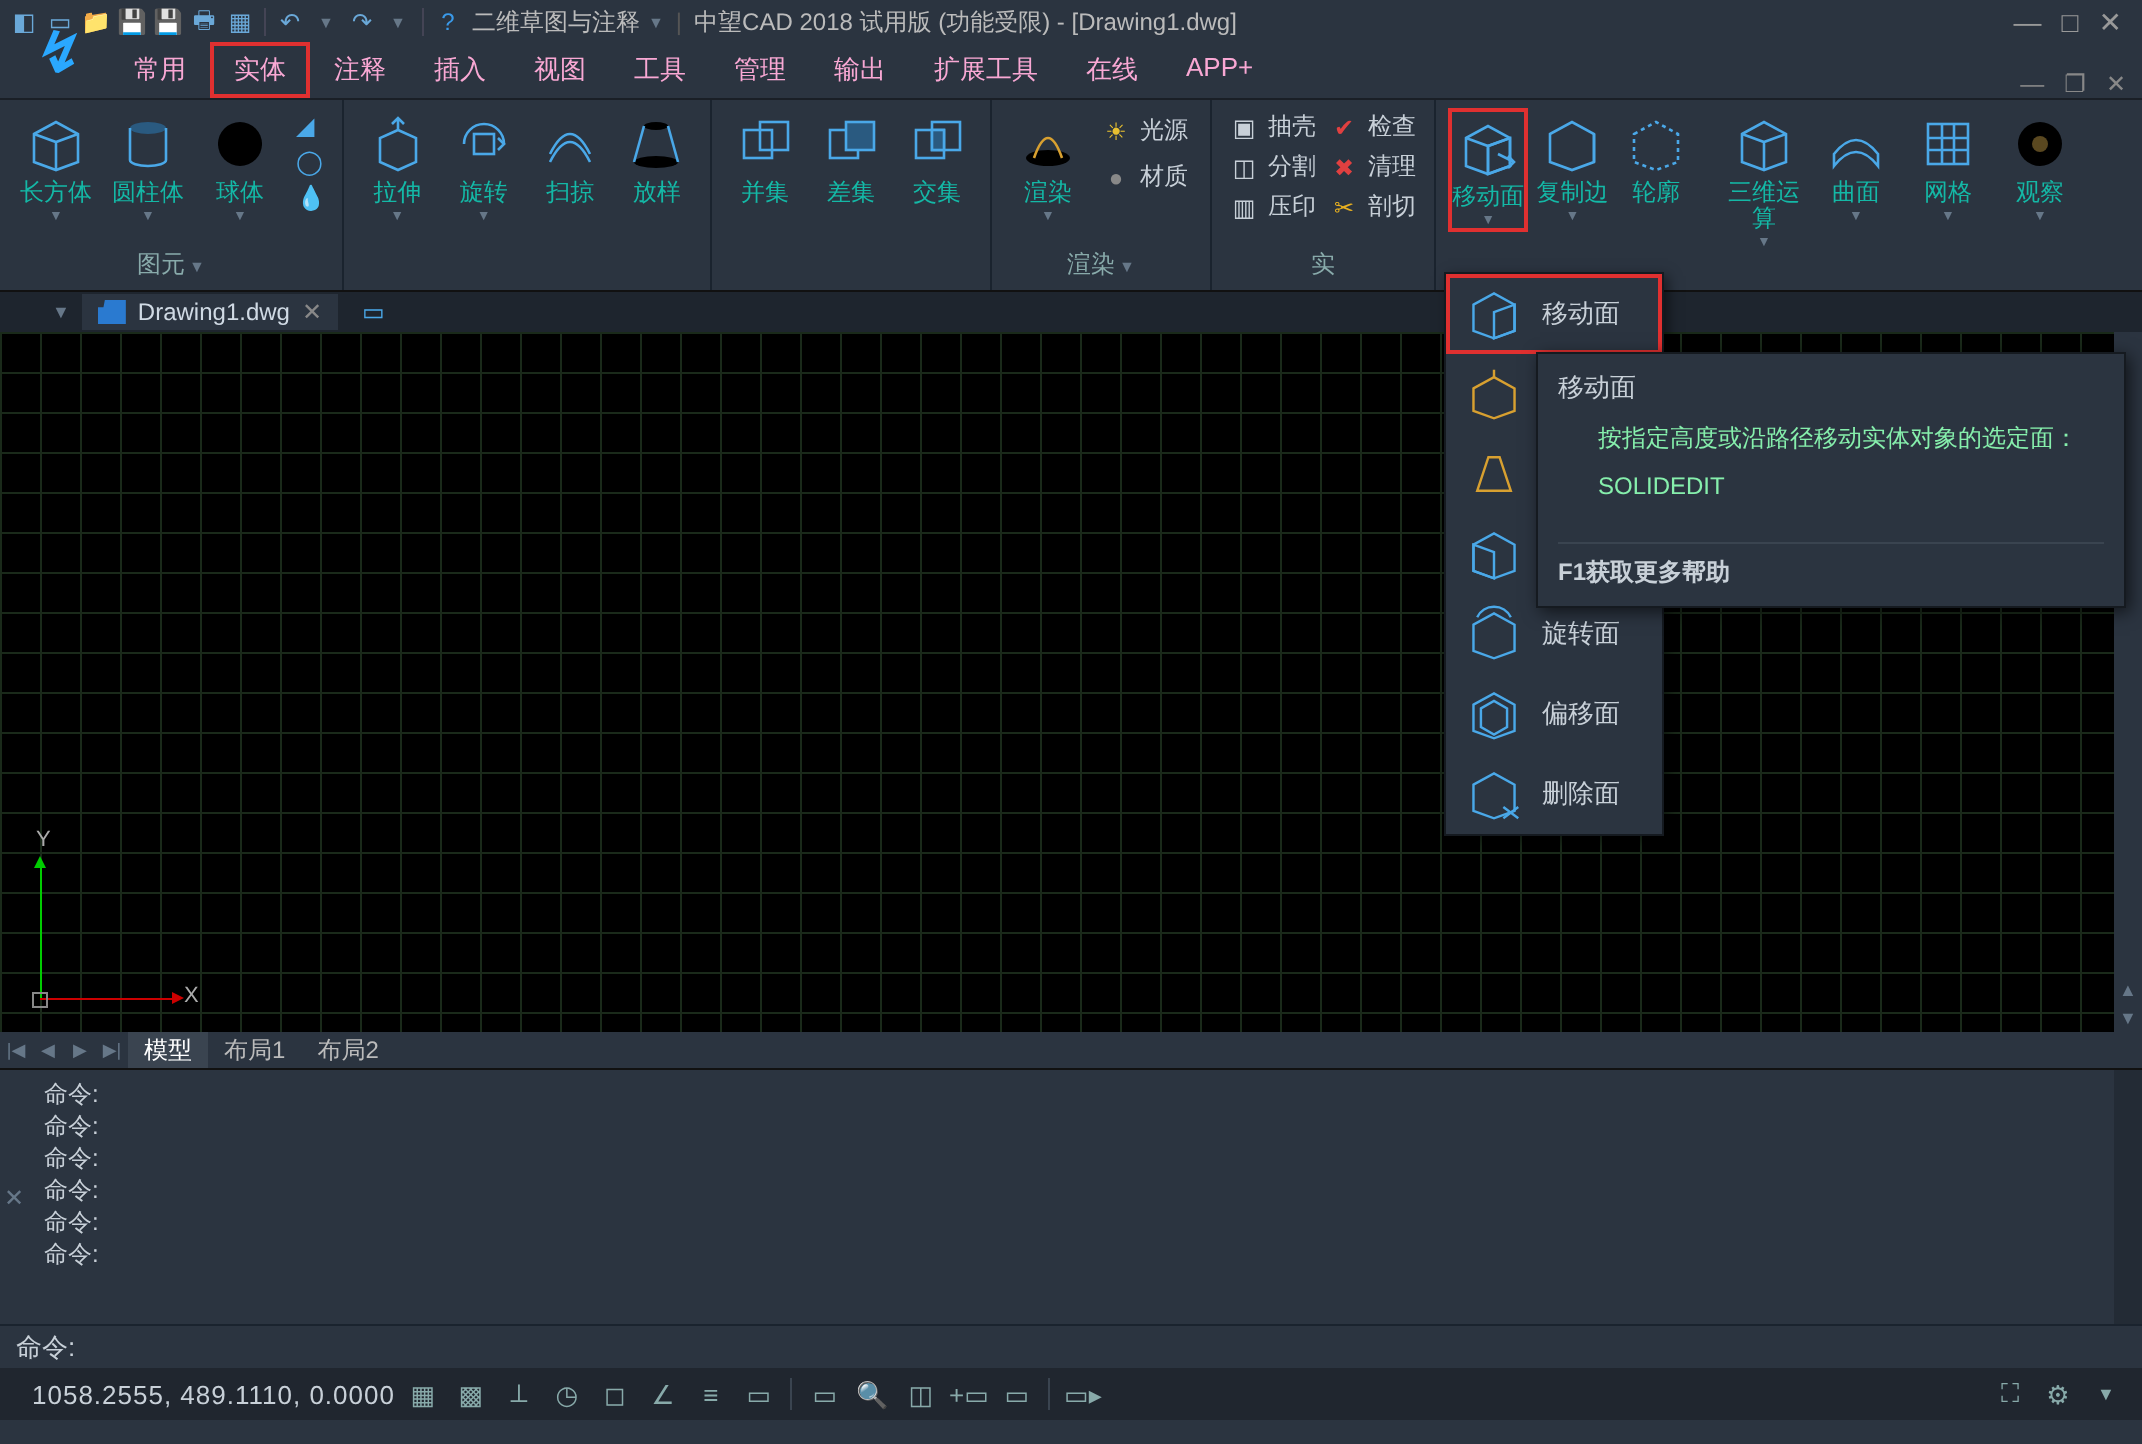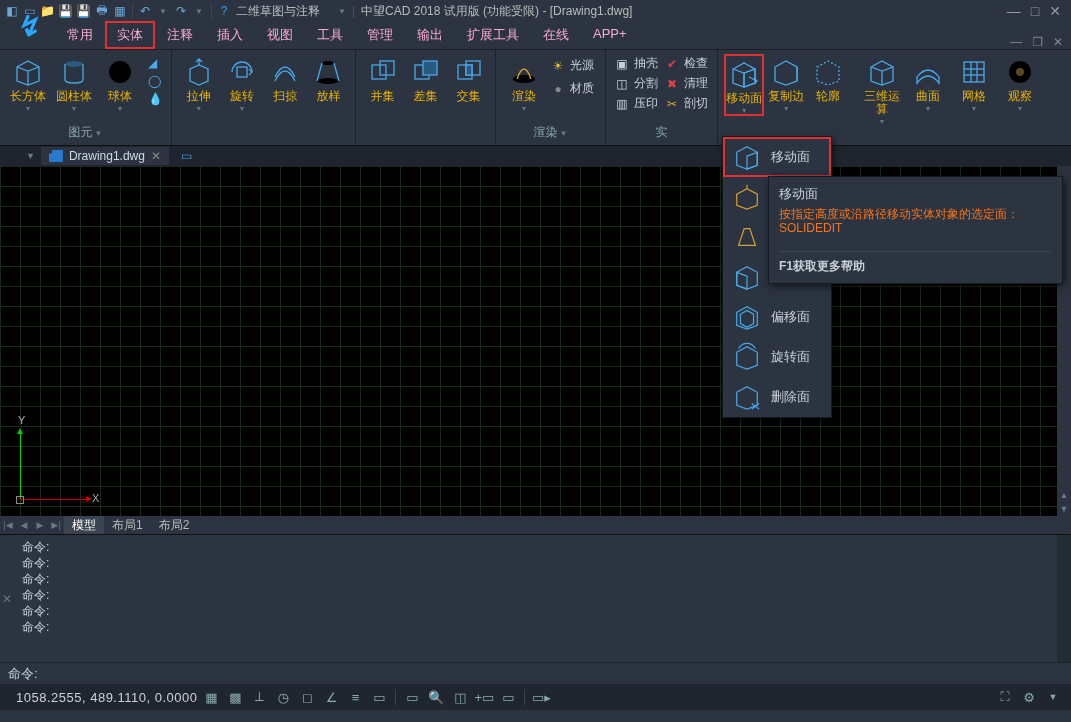--- a/index.html
+++ b/index.html
@@ -3,41 +3,41 @@
 <meta charset="utf-8">
 <style>
 * { margin:0; padding:0; box-sizing:border-box; font-family:"Microsoft YaHei",sans-serif; }
 body { background:#2b3440; color:#c8d0d8; font-size:12px; overflow:hidden; width:1071px; height:722px; position:relative; }
 
 
 .titlebar { height:22px; background:#2b3440; display:flex; align-items:center; padding:0 4px; }
 .qat { display:flex; gap:2px; align-items:center; }
 .qat .ic { width:16px; height:16px; display:flex; align-items:center; justify-content:center; color:#6aa8d8; cursor:pointer; }
 .qat .sep { width:1px; height:14px; background:#445; margin:0 2px; }
-.template-box { display:flex; align-items:center; margin-left:4px; color:#bbb; gap:18px;}
+.template-box { display:flex; align-items:center; margin-left:4px; color:#bbb; gap:4px;}
 .title-center { flex:1; text-align:left; color:#bbb; font-size:12px; }
 .win-btns { display:flex; gap:10px; padding-right:6px;}
 .win-btns span { cursor:pointer; color:#999; font-size:14px;}
 
 
 .tabrow { height:28px; display:flex; align-items:flex-end; border-bottom:1px solid #1a1f26; }
 .logo { width:55px; height:46px; margin-top:-20px; display:flex; align-items:center; justify-content:center; font-size:28px; color:#2aa8ff; font-style:italic; font-weight:bold;}
 .tabs { display:flex; }
 .tab { padding:5px 12px; color:#f9a8d4; cursor:pointer; font-size:13px;}
 .tab.hl { border:2px solid #e03030; padding:3px 10px; }
 
 
 .ribbon { height:96px; background:#2b3440; display:flex; border-bottom:1px solid #111; }
 .ribgrp { display:flex; flex-direction:column; border-right:1px solid #1a232e; }
 .ribgrp .tools { flex:1; display:flex; align-items:flex-start; padding:4px 6px 0; gap:2px; }
 .ribgrp .lbl { text-align:center; color:#8aa; font-size:12px; padding:2px 0 4px; position:relative;}
 .ribgrp .lbl .dd { font-size:8px; margin-left:2px; color:#678;}
 .bigbtn { display:flex; flex-direction:column; align-items:center; width:44px; cursor:pointer; gap:2px; padding-top:2px;}
 .bigbtn .ic { width:32px; height:32px; display:flex; align-items:center; justify-content:center; }
-.bigbtn .tx { font-size:12px; color:#eab308; text-align:center; line-height:13px;}
+.bigbtn .tx { font-size:12px; color:#14b8a6; text-align:center; line-height:13px;}
 .bigbtn .dd { font-size:7px; color:#678; }
 .smallcol { display:flex; flex-direction:column; gap:4px; padding-top:2px;}
 .smallbtn { display:flex; align-items:center; gap:4px; cursor:pointer; font-size:12px; color:#c8d0d8; padding:1px 2px;}
 .smallbtn .ic { width:16px; height:16px; display:flex; align-items:center; justify-content:center;}
 .hlbox { border:2px solid #e03030; }
 
 
 .docstrip { height:20px; background:#1e252e; display:flex; align-items:center; padding-left:20px; gap:6px;}
 .doctab { background:#2b3440; padding:2px 8px; display:flex; align-items:center; gap:6px; color:#d0dae4; font-family:monospace; font-size:12px;}
 .doctab .cls { color:#888; cursor:pointer;}
@@ -77,21 +77,21 @@
 .status .ssep { width:1px; height:16px; background:#3a4450; margin:0 2px;}
 
 
 .ddmenu { position:absolute; left:722px; top:136px; width:110px; background:#2b3440; border:1px solid #151a20; box-shadow:2px 2px 6px rgba(0,0,0,.5); z-index:50;}
 .dditem { display:flex; align-items:center; gap:10px; padding:6px 10px; cursor:pointer; }
 .dditem.hl { border:2px solid #e03030; padding:4px 8px;}
 .dditem .ic { width:28px; height:28px; display:flex; align-items:center; justify-content:center;}
 .dditem .tx { color:#c8d0d8; font-size:13px;}
 .tooltip { position:absolute; left:768px; top:176px; width:295px; background:#2b3440; border:1px solid #151a20; box-shadow:2px 2px 8px rgba(0,0,0,.6); z-index:51; padding:8px 10px; color:#c8d0d8; font-size:12px;}
 .tooltip .tt-title { font-size:13px; margin-bottom:4px;}
-.tooltip .tt-body { color:#f97316; line-height:14px; margin-bottom:16px;}
+.tooltip .tt-body { color:#86efac; line-height:24px; margin-bottom:16px;margin-left:20px;}
 .tooltip .tt-foot { border-top:1px solid #3a4450; padding-top:6px; font-weight:bold;}
 
 
 .cube { width:30px; height:30px; }
 .cube path,.cube line,.cube rect{ stroke:#4aa8e8; stroke-width:1.3; fill:none; }
 .cube .lit { fill:#2a5a80; }
 .gold path,.gold line { stroke:#d8a030;}
 .gold .lit{ fill:#5a4820;}
 .face-hl { fill:#3a88c8; stroke:#e8c060;}
 </style>
@@ -527,33 +527,33 @@
           <path d="M4 10 L15 4 L26 10 L26 24 L15 28 L4 24 Z"></path>
           <path class="face-hl" d="M4 10 L15 14 L15 28 L4 24 Z"></path>
         </svg>
       </span>
       <span class="tx">复制面</span>
     </div>
   <div class="dditem">
       <span class="ic">
         <svg class="cube" viewBox="0 0 30 30">
           <path d="M4 10 L15 4 L26 10 L26 24 L15 28 L4 24 Z"></path>
-          <path d="M8 12 L15 8 L22 12 L22 22 L15 26 L8 22 Z"></path>
-        </svg>
-      </span>
-      <span class="tx">偏移面</span>
+          <path d="M6 6 A10 10 0 0 1 24 6" stroke="#e8b020"></path>
+        </svg>
+      </span>
+      <span class="tx">旋转面</span>
     </div>
   <div class="dditem">
       <span class="ic">
         <svg class="cube" viewBox="0 0 30 30">
           <path d="M4 10 L15 4 L26 10 L26 24 L15 28 L4 24 Z"></path>
-          <path d="M6 6 A10 10 0 0 1 24 6" stroke="#e8b020"></path>
-        </svg>
-      </span>
-      <span class="tx">旋转面</span>
+          <path d="M8 12 L15 8 L22 12 L22 22 L15 26 L8 22 Z"></path>
+        </svg>
+      </span>
+      <span class="tx">偏移面</span>
     </div>
   <div class="dditem">
       <span class="ic">
         <svg class="cube" viewBox="0 0 30 30">
           <path d="M4 10 L15 4 L26 10 L26 24 L15 28 L4 24 Z"></path>
           <path d="M20 22 L28 28 M28 22 L20 28" stroke="#e04040" stroke-width="2"></path>
         </svg>
       </span>
       <span class="tx">删除面</span>
     </div>

